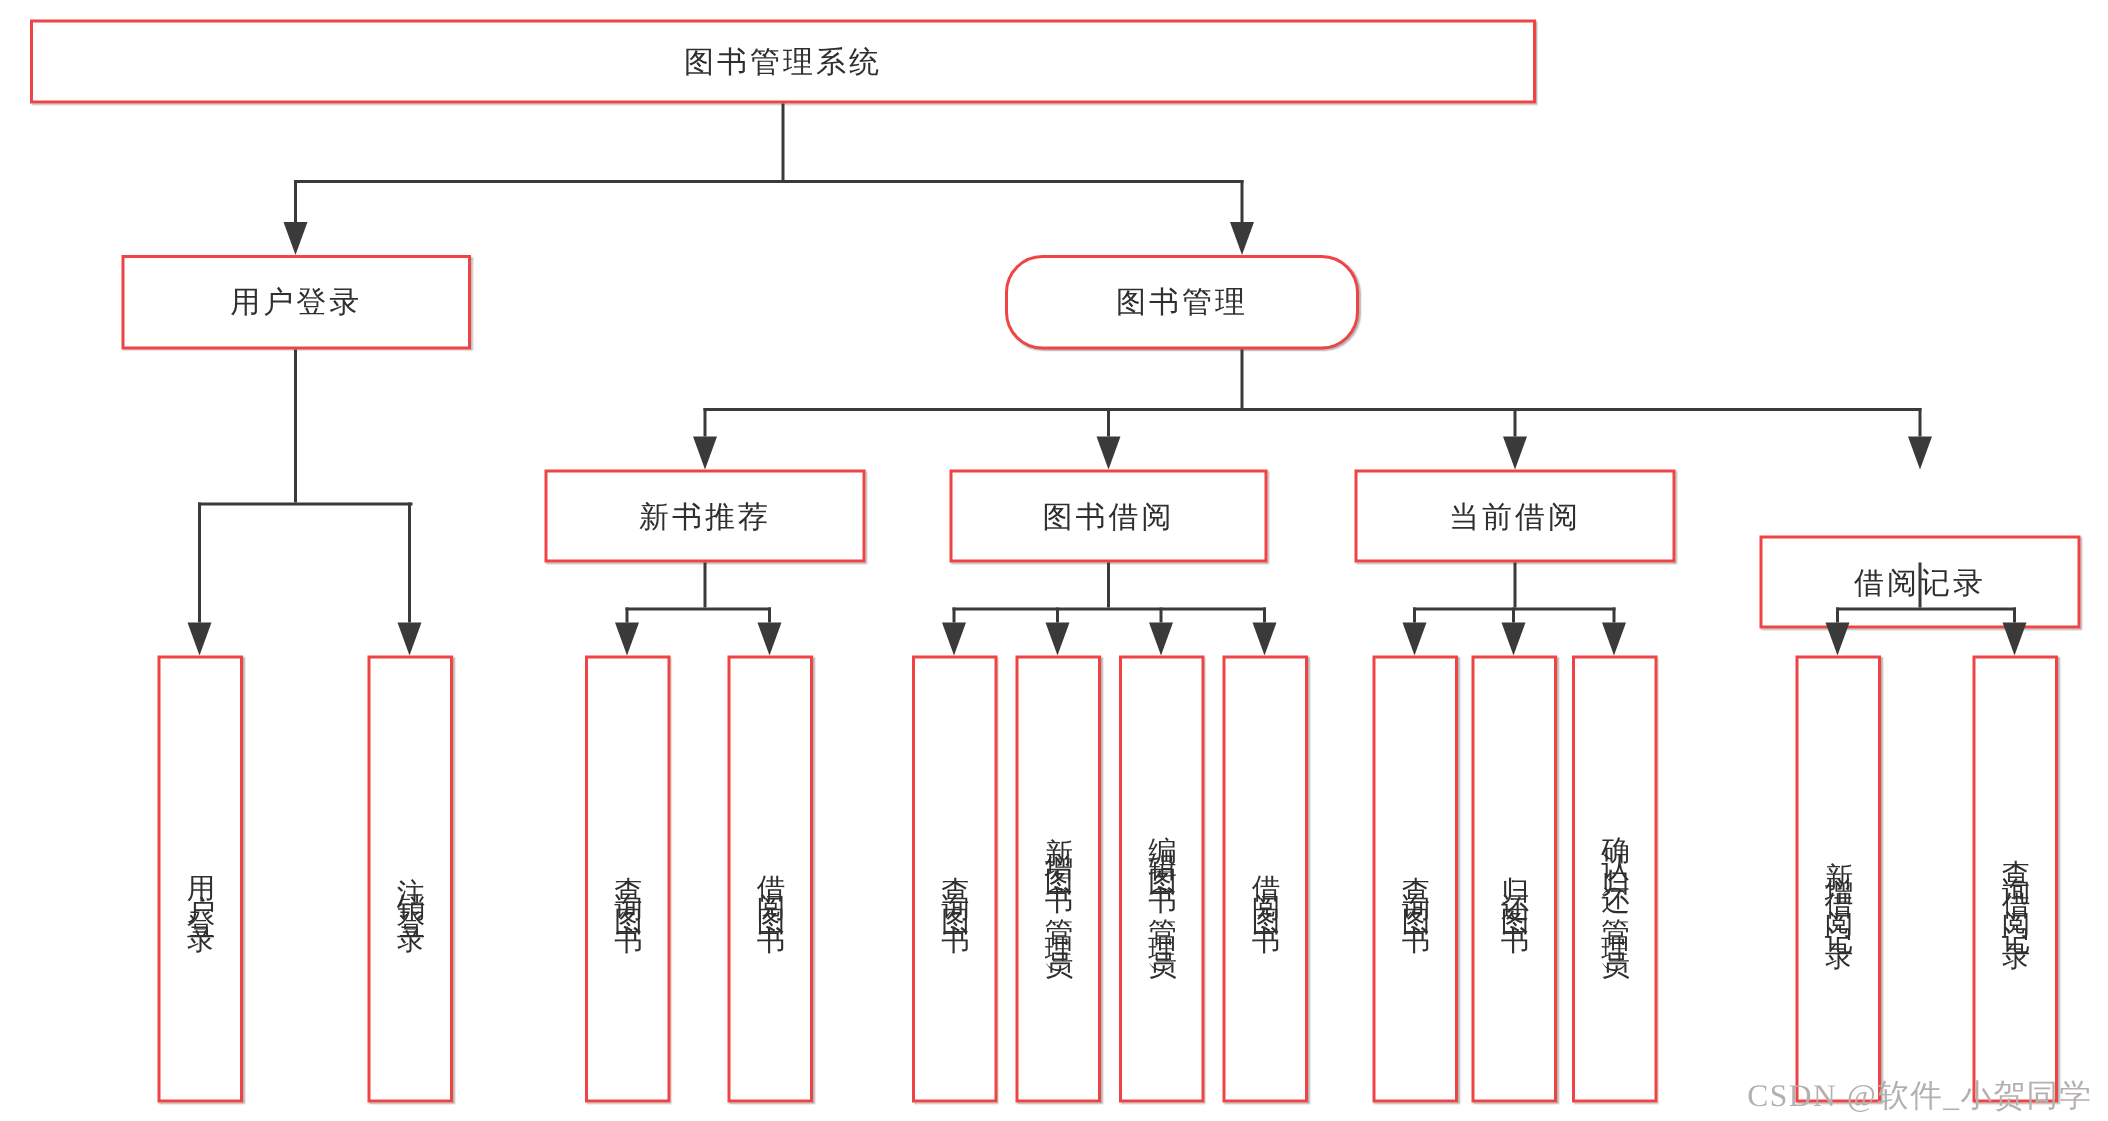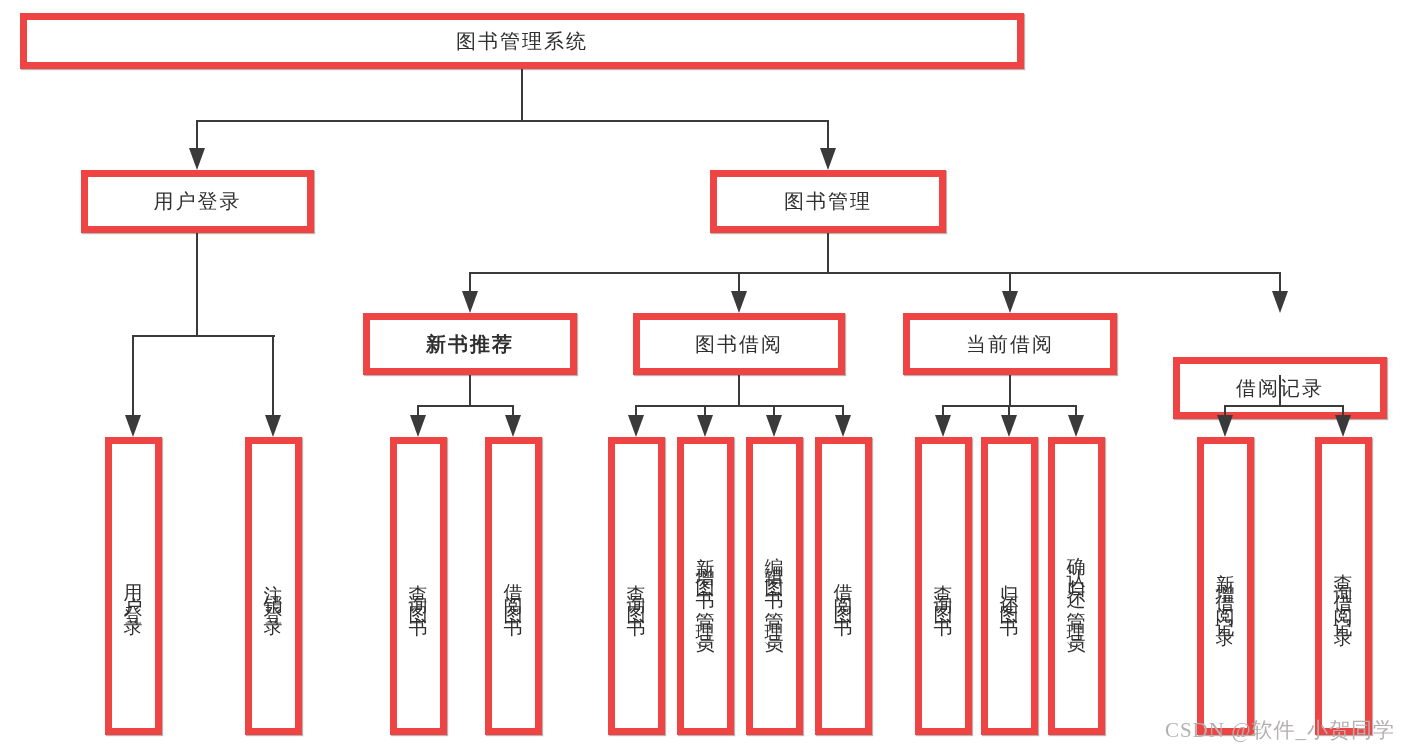--- a/index.html
+++ b/index.html
@@ -5,21 +5,21 @@
   * { margin:0; padding:0; box-sizing:border-box; }
   html,body { background:#ffffff; }
   body { font-family:"Liberation Sans","DejaVu Sans",sans-serif; }
   .canvas {
     position:relative; width:1405px; height:747px;
     background:#ffffff; overflow:hidden;
   }
   
   .box {
     position:absolute; background:#ffffff;
-    border:7px solid #ef4444;
+    border:2px solid #ef4444;
     box-shadow:1px 1px 1px rgba(90,90,90,0.45);
     display:flex; align-items:center; justify-content:center;
     color:#2f2f2f; font-size:20px; letter-spacing:2px;
     white-space:nowrap;
   }
   .leaf { font-size:19px; letter-spacing:0; }
   .leaf .vtxt {
     writing-mode:vertical-rl; text-orientation:mixed;
     letter-spacing:11px; margin-top:10px;
     color:#2f2f2f; line-height:1;
@@ -51,21 +51,21 @@
     <div class="hl" style="left:196px; top:120px; width:633px;"></div>
     <div class="vl" style="left:196px; top:120px; height:30px;"></div>
     <div class="ah" style="left:189px; top:148px;"></div>
     <div class="vl" style="left:827px; top:120px; height:30px;"></div>
     <div class="ah" style="left:820px; top:148px;"></div>
   </div>
 
   <div class="box" style="left:81px; top:170px; width:233px; height:63px;">
     <span>用户登录</span>
   </div>
-  <div class="box" style="left:710px; top:170px; width:236px; height:63px;">
+  <div class="box" style="left:670px; top:170px; width:236px; height:63px;border-radius:25px;">
     <span>图书管理</span>
   </div>
 
   <div>
     <div class="vl" style="left:196px; top:233px; height:102px;"></div>
     <div class="hl" style="left:132px; top:335px; width:143px;"></div>
     <div class="vl" style="left:132px; top:335px; height:80px;"></div>
     <div class="ah" style="left:125px; top:415px;"></div>
     <div class="vl" style="left:272px; top:335px; height:80px;"></div>
     <div class="ah" style="left:265px; top:415px;"></div>
@@ -77,21 +77,21 @@
     <div class="vl" style="left:469px; top:272px; height:19px;"></div>
     <div class="ah" style="left:462px; top:291px;"></div>
     <div class="vl" style="left:738px; top:272px; height:19px;"></div>
     <div class="ah" style="left:731px; top:291px;"></div>
     <div class="vl" style="left:1009px; top:272px; height:19px;"></div>
     <div class="ah" style="left:1002px; top:291px;"></div>
     <div class="vl" style="left:1279px; top:272px; height:19px;"></div>
     <div class="ah" style="left:1272px; top:291px;"></div>
   </div>
 
-  <div class="box" style="left:363px; top:313px; width:214px; height:62px;font-weight:bold;">
+  <div class="box" style="left:363px; top:313px; width:214px; height:62px;">
     <span>新书推荐</span>
   </div>
   <div class="box" style="left:633px; top:313px; width:212px; height:62px;">
     <span>图书借阅</span>
   </div>
   <div class="box" style="left:903px; top:313px; width:214px; height:62px;">
     <span>当前借阅</span>
   </div>
   <div class="box" style="left:1173px; top:313px; width:214px; height:62px;margin-top:44px;">
     <span>借阅记录</span>

